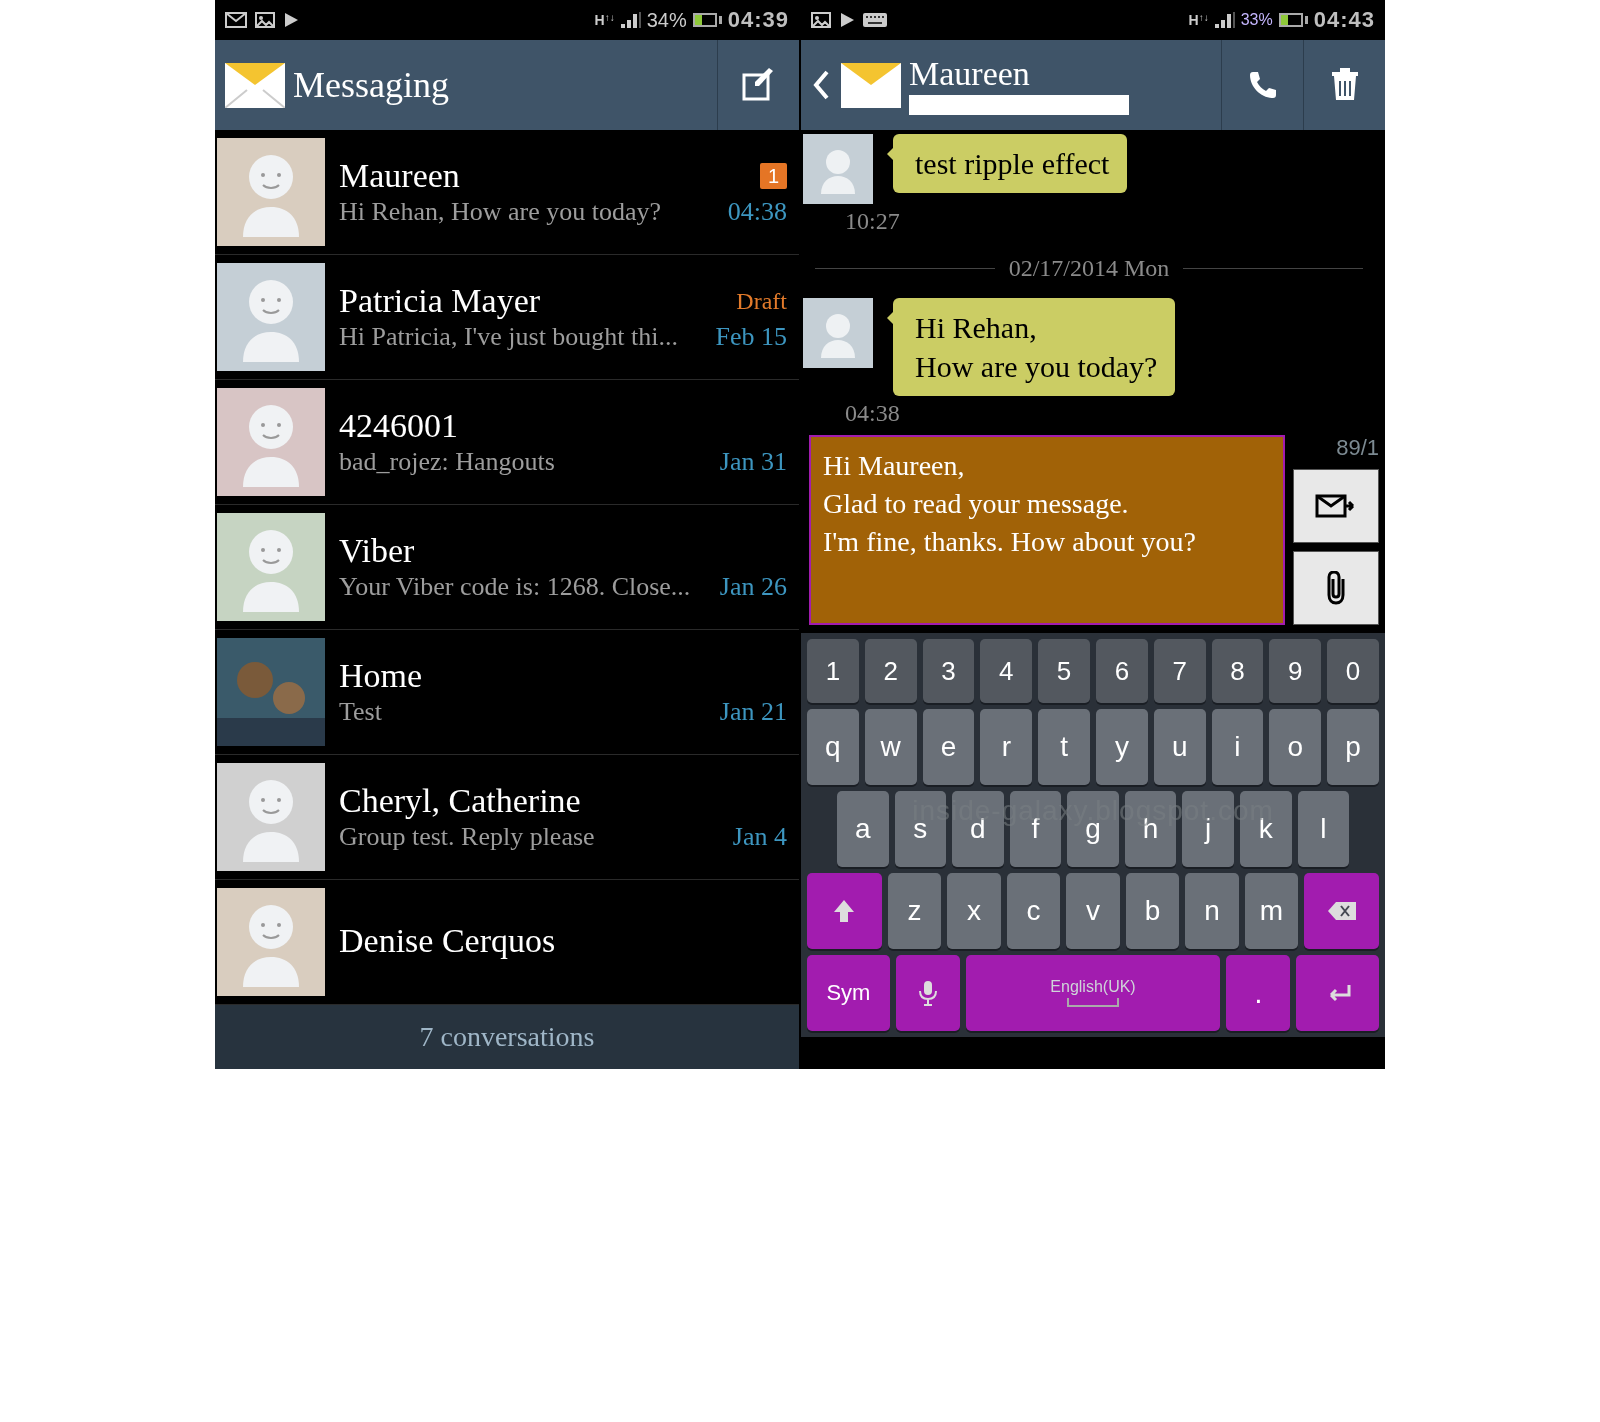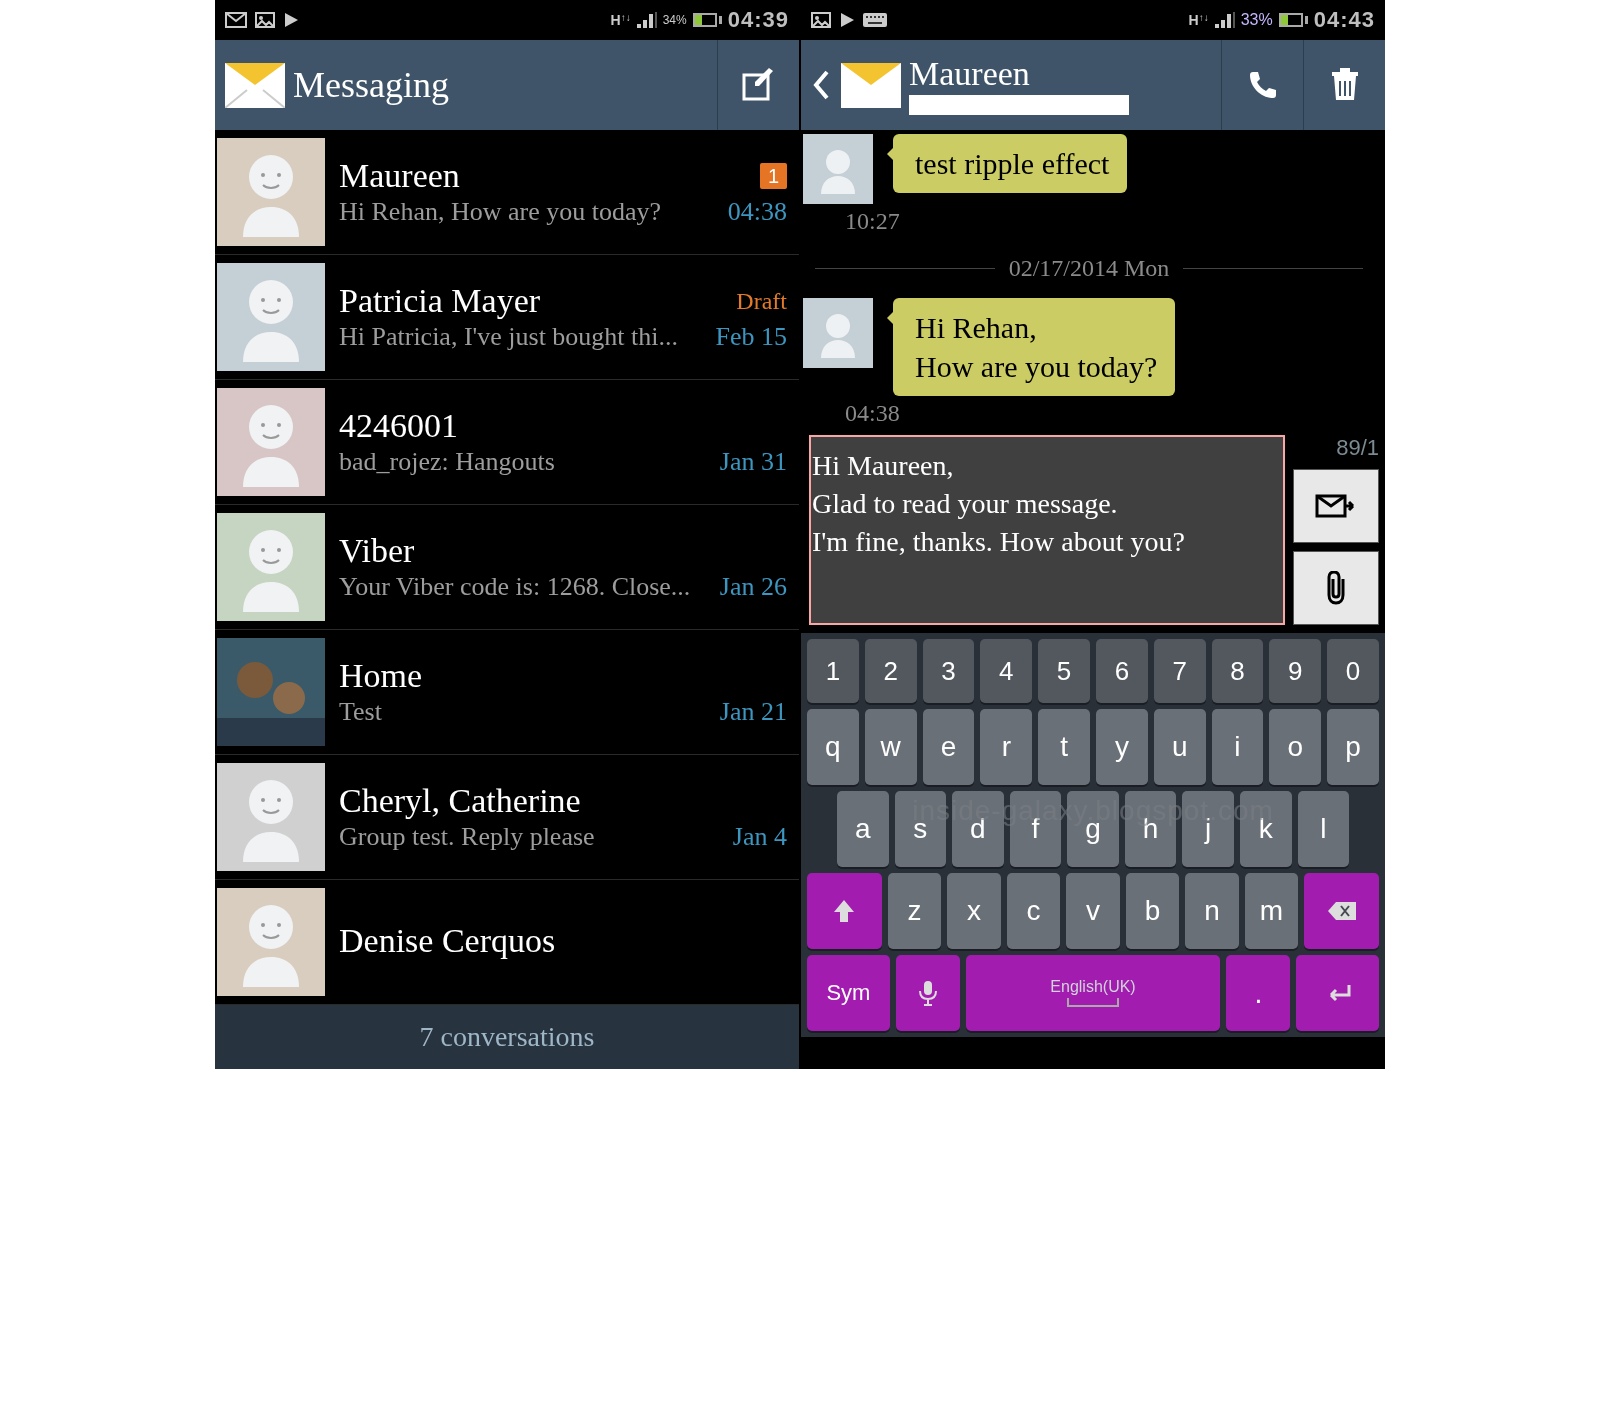--- a/index.html
+++ b/index.html
@@ -46,21 +46,21 @@
   
   .chat { background:#000; padding:0 8px 0 0; }
   .msgrow { display:flex; align-items:flex-start; padding:4px 0 0 2px; }
   .msg-avatar { width:70px; height:70px; background:#c5cfd6; flex:0 0 70px; display:flex; align-items:center; justify-content:center; }
   .bubble { background:#cbcd64; color:#000; font-size:30px; padding:10px 18px 10px 22px; border-radius:6px; margin-left:20px; position:relative; max-width:420px; line-height:1.3; }
   .bubble::before { content:""; position:absolute; left:-16px; top:10px; border:10px solid transparent; border-right-color:#cbcd64; }
   .msg-time { color:#8a8a8a; font-size:24px; margin-left:44px; margin-top:4px; }
   .daysep { display:flex; align-items:center; color:#8a8a8a; font-size:24px; margin:20px 0 12px; }
   .daysep::before, .daysep::after { content:""; flex:1; border-top:1px solid #444; margin:0 14px; }
   .compose { display:flex; gap:8px; padding:8px 6px 8px 8px; }
-  .compose-text { flex:1; background:#404040; border:2px solid #fca5a5; color:#fff; font-family:inherit; font-size:28px; padding:10px 1px; min-height:190px; resize:none; line-height:1.35; }
+  .compose-text { flex:1; background:#a16207; border:2px solid #a21caf; color:#fff; font-family:inherit; font-size:28px; padding:10px 12px; min-height:190px; resize:none; line-height:1.35; }
   .compose-side { width:86px; display:flex; flex-direction:column; gap:8px; }
   .char { color:#7c8a92; font-size:22px; text-align:right; font-family:Arial,sans-serif; }
   .sbtn { background:#e8e8e8; height:74px; display:flex; align-items:center; justify-content:center; border:1px solid #555; cursor:pointer; }
   
   .kbd { background:#2a3038; padding:6px; }
   .krow { display:flex; gap:6px; margin-bottom:6px; }
   .krow:last-child { margin-bottom:0; }
   .key { background:#6a7078; color:#fff; font-family:Arial,sans-serif; font-size:28px; height:76px; border-radius:5px; display:flex; align-items:center; justify-content:center; flex:1; box-shadow:0 2px 0 #1a1e24; cursor:pointer; position:relative; }
   .key.num { background:#53585f; font-size:26px; height:64px; }
   .key.dark { background:#a21caf; }
@@ -98,21 +98,21 @@
           </span>
       </div>
       <div class="right">
         <span class="st-icon" style="font-size:14px;color:#ccc;font-weight:bold">H<span style="font-size:10px">↑↓</span></span>
         <span class="st-icon">
             <svg width="20" height="16" viewBox="0 0 20 16">
               <path d="M0 16h4v-4H0zM6 16h4V8H6zM12 16h4V2h-4z" fill="#ccc"></path>
               <path d="M18 16h2V0h-2z" fill="#555"></path>
             </svg>
           </span>
-        <span style="font-size:12px;color:#ccc">34%</span>
+        <span style="font-size:20px;color:#ccc">34%</span>
         <span class="bat">
             <span class="bat-body"></span>
             <span class="bat-cap"></span>
           </span>
         <span class="time">04:39</span>
       </div>
     </div>
     <div class="appbar">
       <span class="env"><svg width="60" height="45" viewBox="0 0 60 45">
             <rect width="60" height="45" fill="#fff"></rect>

